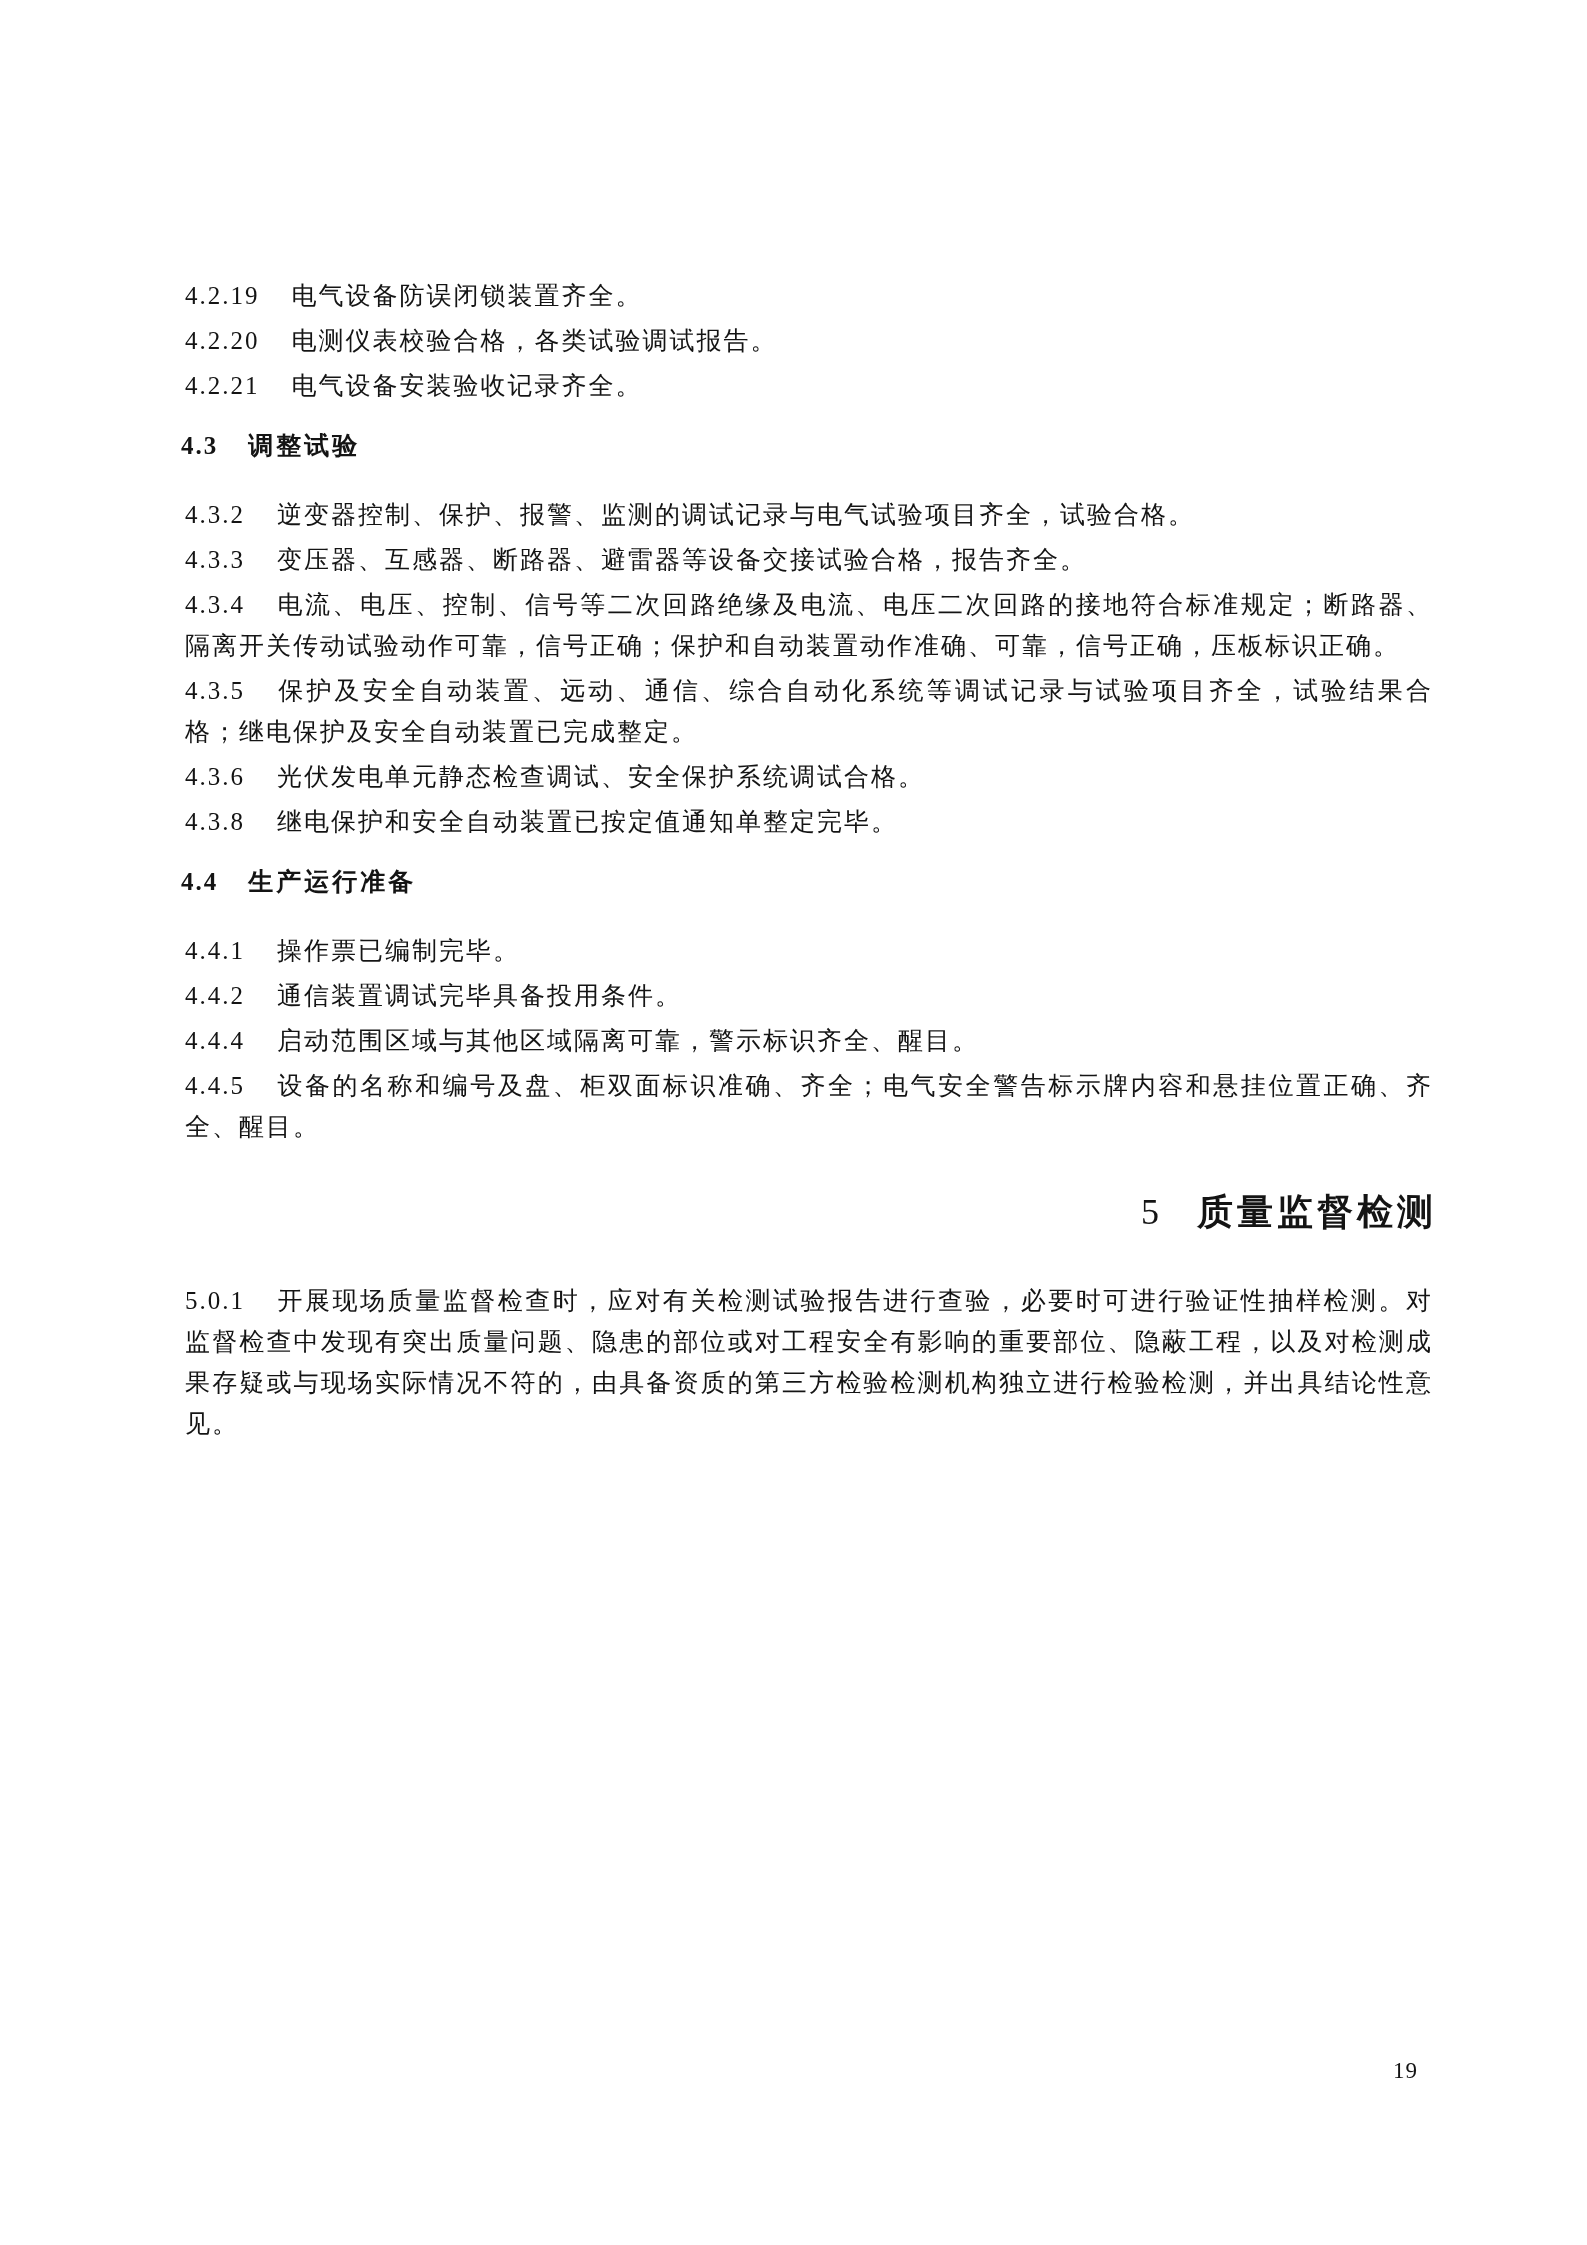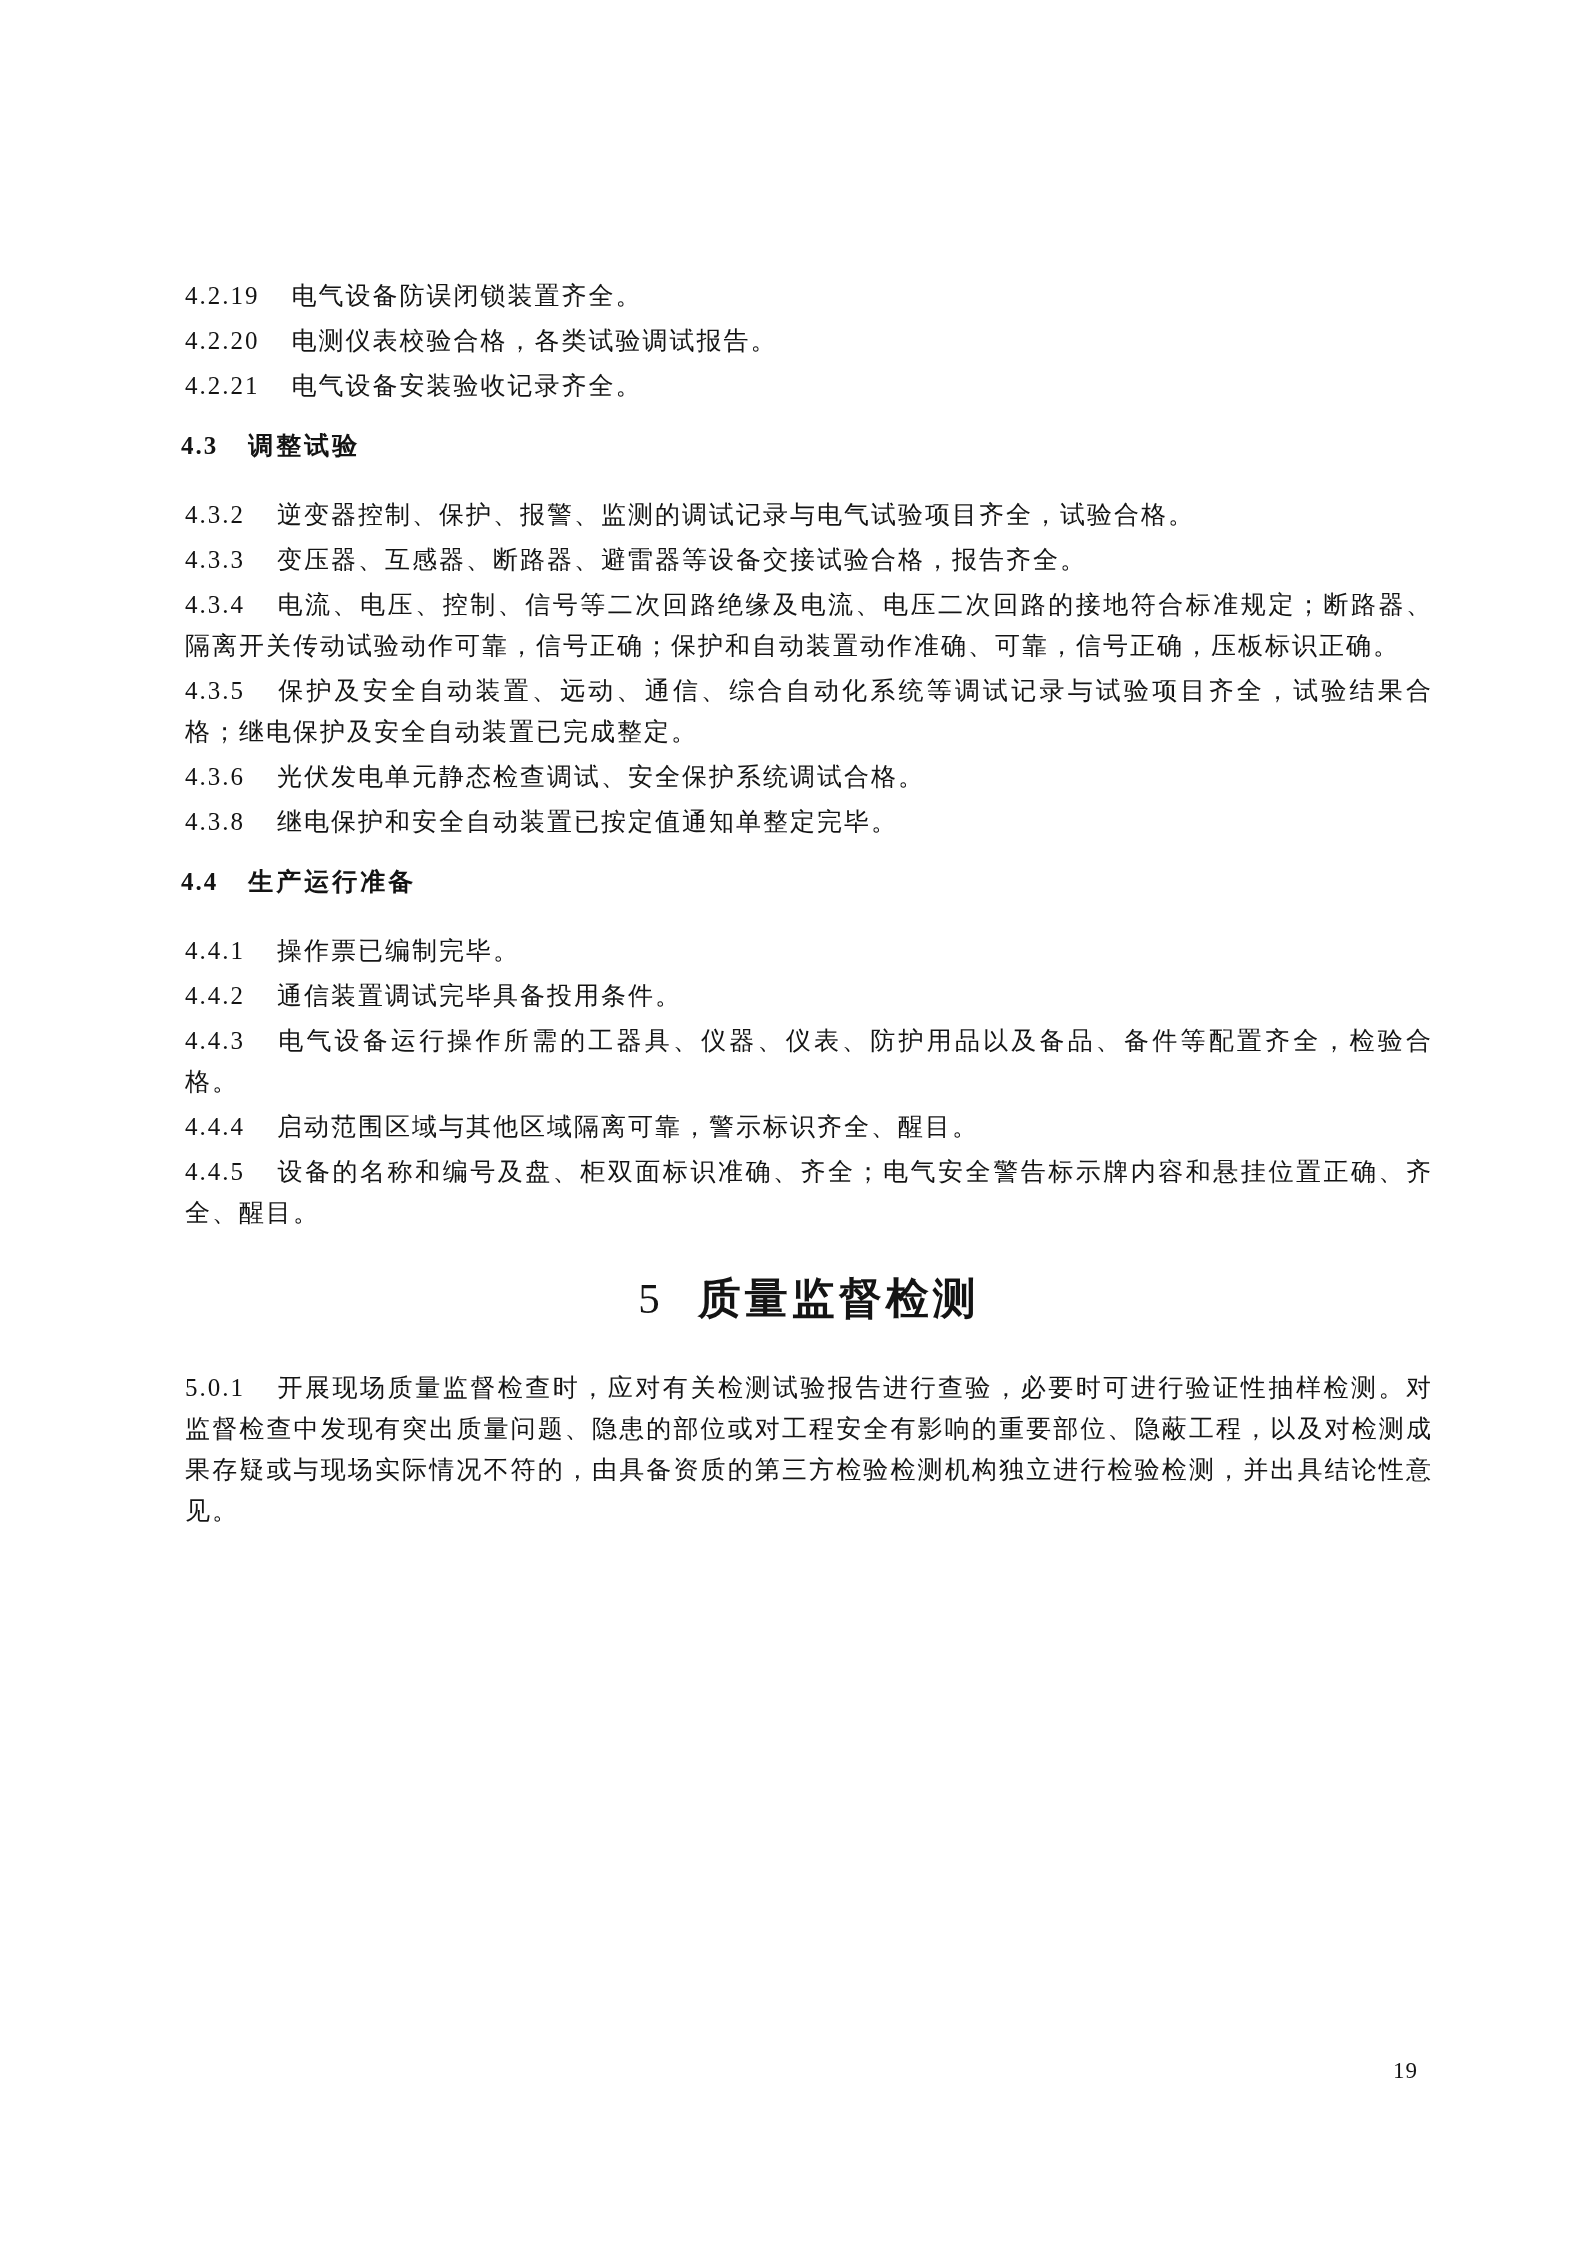--- a/index.html
+++ b/index.html
@@ -48,24 +48,24 @@
     font-weight: bold;
     margin-right: 30px;
     letter-spacing: 2px;
   }
   h2.sub-heading .title {
     font-family: "Liberation Sans", "DejaVu Sans", sans-serif;
     font-weight: 700;
     letter-spacing: 3px;
   }
   h1.chapter-heading {
-    font-size: 43px;
+    font-size: 36px;
     line-height: 46px;
     font-weight: normal;
-    text-align: center;
+    text-align: right;
     margin: 42px 0 45px 0;
   }
   h1.chapter-heading .num {
     font-family: "Liberation Serif", "DejaVu Serif", serif;
     font-weight: normal;
     margin-right: 38px;
   }
   h1.chapter-heading .title {
     font-family: "Liberation Sans", "DejaVu Sans", sans-serif;
     font-weight: 700;
@@ -96,21 +96,20 @@
     <p class="clause"><span class="num">4.3.3</span><span class="txt">变压器、互感器、断路器、避雷器等设备交接试验合格，报告齐全。</span></p>
     <p class="clause"><span class="num">4.3.4</span><span class="txt">电流、电压、控制、信号等二次回路绝缘及电流、电压二次回路的接地符合标准规定；断路器、隔离开关传动试验动作可靠，信号正确；保护和自动装置动作准确、可靠，信号正确，压板标识正确。</span></p>
     <p class="clause"><span class="num">4.3.5</span><span class="txt">保护及安全自动装置、远动、通信、综合自动化系统等调试记录与试验项目齐全，试验结果合格；继电保护及安全自动装置已完成整定。</span></p>
     <p class="clause"><span class="num">4.3.6</span><span class="txt">光伏发电单元静态检查调试、安全保护系统调试合格。</span></p>
     <p class="clause"><span class="num">4.3.8</span><span class="txt">继电保护和安全自动装置已按定值通知单整定完毕。</span></p>
 
     <h2 class="sub-heading"><span class="num">4.4</span><span class="title">生产运行准备</span></h2>
 
     <p class="clause"><span class="num">4.4.1</span><span class="txt">操作票已编制完毕。</span></p>
     <p class="clause"><span class="num">4.4.2</span><span class="txt">通信装置调试完毕具备投用条件。</span></p>
-    <p class="clause"><span class="num">4.4.3</span><span class="txt">电气设备运行操作所需的工器具、仪器、仪表、防护用品以及备品、备件等配置齐全，检验合格。</span></p>
     <p class="clause"><span class="num">4.4.4</span><span class="txt">启动范围区域与其他区域隔离可靠，警示标识齐全、醒目。</span></p>
     <p class="clause"><span class="num">4.4.5</span><span class="txt">设备的名称和编号及盘、柜双面标识准确、齐全；电气安全警告标示牌内容和悬挂位置正确、齐全、醒目。</span></p>
 
     <h1 class="chapter-heading"><span class="num">5</span><span class="title">质量监督检测</span></h1>
 
     <p class="clause"><span class="num">5.0.1</span><span class="txt">开展现场质量监督检查时，应对有关检测试验报告进行查验，必要时可进行验证性抽样检测。对监督检查中发现有突出质量问题、隐患的部位或对工程安全有影响的重要部位、隐蔽工程，以及对检测成果存疑或与现场实际情况不符的，由具备资质的第三方检验检测机构独立进行检验检测，并出具结论性意见。</span></p>
 
   </div>
 
   <div class="page-number">19</div>

